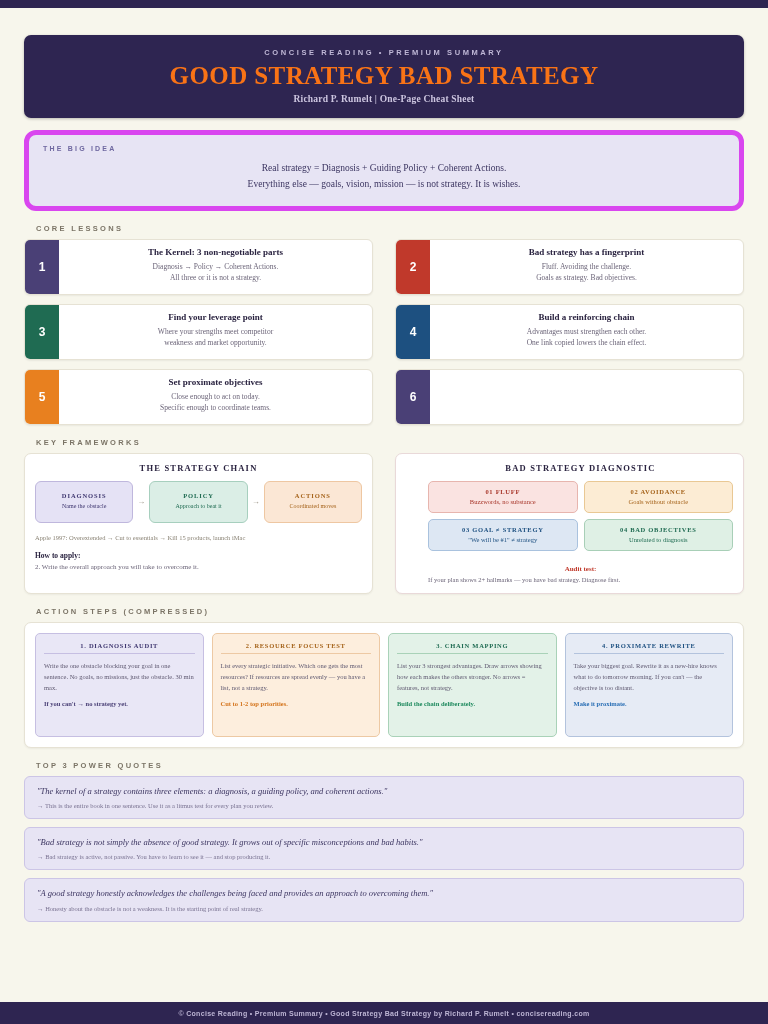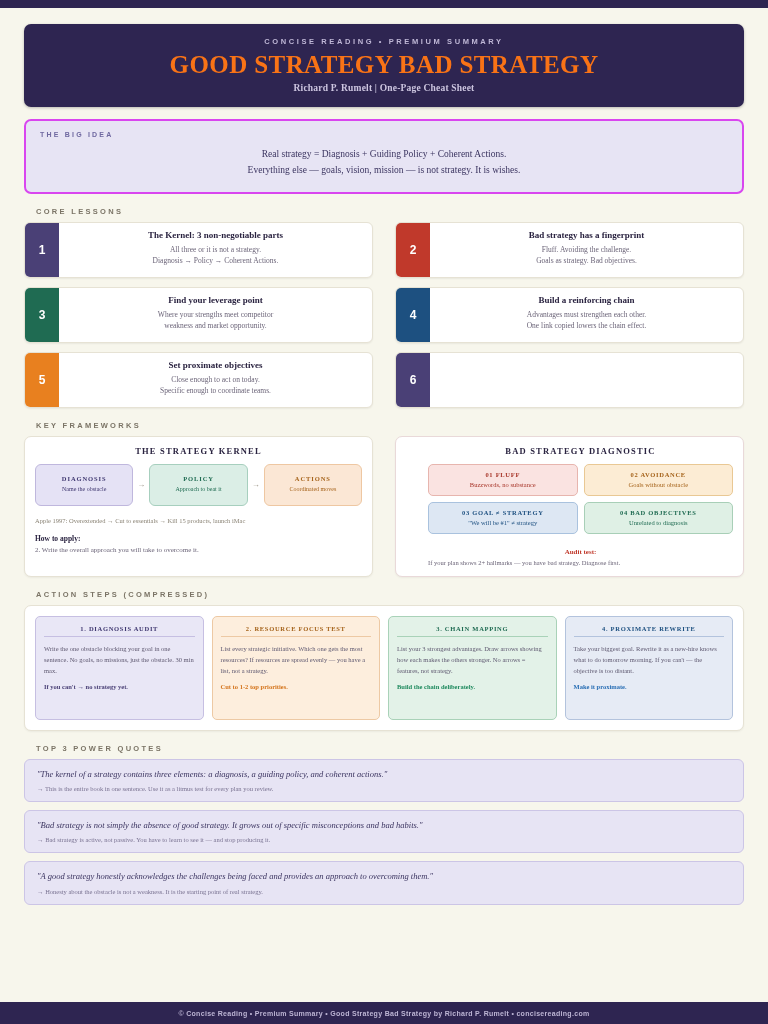--- a/index.html
+++ b/index.html
@@ -5,21 +5,21 @@
   * { box-sizing: border-box; margin: 0; padding: 0; }
   html, body {
     width: 768px; height: 1024px;
     background: #f7f6ec;
     font-family: "Liberation Serif", "DejaVu Serif", serif;
     overflow: hidden;
   }
   body { position: relative; }
 
   .topbar { position:absolute; top:0; left:0; width:768px; height:8px; background:#2e2551; }
-  .page { position:absolute; top:12px; left:0; width:768px; padding:12px 24px 0 24px; }
+  .page { position:absolute; top:23px; left:0; width:768px; padding:12px 24px 0 24px; }
 
   
   .header {
     background:#2e2551; border-radius:7px; padding:13px 10px 14px 10px;
     text-align:center; box-shadow:0 1px 3px rgba(0,0,0,.25);
   }
   .header-kicker {
     color:#bfb7d6; font-size:7.5px; letter-spacing:2.6px; font-weight:bold;
     font-family:"Liberation Sans", sans-serif; margin-bottom:6px;
   }
@@ -30,22 +30,22 @@
   .header-sub { color:#cdc6e0; font-size:9.5px; font-weight:bold; letter-spacing:.2px; }
 
   
   .sec-label {
     font-family:"Liberation Sans", sans-serif; font-size:7.5px; font-weight:bold;
     letter-spacing:2.3px; color:#7b7466; margin:13px 0 6px 12px; text-transform:uppercase;
   }
 
   
   .bigidea {
-    margin-top:12px; background:#e7e4f4; border:2px solid #d946ef;
-    border-radius:7px; padding:10px 14px 13px 14px;
+    margin-top:12px; background:#e7e4f4; border:5px solid #d946ef;
+    border-radius:12px; padding:10px 14px 13px 14px;
   }
   .bigidea-label {
     font-family:"Liberation Sans", sans-serif; font-size:7px; font-weight:bold;
     letter-spacing:2.2px; color:#6f68a0; margin-bottom:9px;
   }
   .bigidea-line { text-align:center; font-size:9.5px; color:#3b3460; line-height:1.65; }
 
   
   .lesson-grid { display:grid; grid-template-columns:1fr 1fr; gap:9px 22px; }
   .lesson {
@@ -142,22 +142,22 @@
     <div class="bigidea-line">Real strategy = Diagnosis + Guiding Policy + Coherent Actions.</div>
     <div class="bigidea-line">Everything else — goals, vision, mission — is not strategy. It is wishes.</div>
   </div>
 
   <div class="sec-label">CORE LESSONS</div>
   <div class="lesson-grid" id="lessonGrid">
       <div class="lesson">
         <div class="lesson-num" style="background:#4a4076">1</div>
         <div class="lesson-body">
           <div class="lesson-title">The Kernel: 3 non-negotiable parts</div>
+          <div class="lesson-line">Diagnosis → Policy → Coherent Actions.</div>
           <div class="lesson-line">All three or it is not a strategy.</div>
-          <div class="lesson-line">Diagnosis → Policy → Coherent Actions.</div>
         </div>
       </div>
       <div class="lesson">
         <div class="lesson-num" style="background:#c0392b">2</div>
         <div class="lesson-body">
           <div class="lesson-title">Bad strategy has a fingerprint</div>
           <div class="lesson-line">Fluff. Avoiding the challenge.</div>
           <div class="lesson-line">Goals as strategy. Bad objectives.</div>
         </div>
       </div>
@@ -187,21 +187,21 @@
       </div>
       <div class="lesson">
         <div class="lesson-num" style="background:#4a4076">6</div>
       </div>
     </div>
 
   <div class="sec-label">KEY FRAMEWORKS</div>
   <div class="fw-grid">
 
     <div class="fw-card">
-      <div class="fw-title">THE STRATEGY KERNEL</div>
+      <div class="fw-title">THE STRATEGY CHAIN</div>
       <div class="kernel-row" id="kernelRow">
           <div class="kbox" style="background: rgb(229, 226, 245); border: 1px solid rgb(191, 183, 221); color: rgb(63, 55, 112);">
             <div class="kbox-t">DIAGNOSIS</div>
             <div class="kbox-s">Name the obstacle</div>
           </div>
           <div class="karrow">→</div>
           <div class="kbox" style="background: rgb(219, 238, 230); border: 1px solid rgb(167, 207, 190); color: rgb(31, 107, 82);">
             <div class="kbox-t">POLICY</div>
             <div class="kbox-s">Approach to beat it</div>
           </div>

